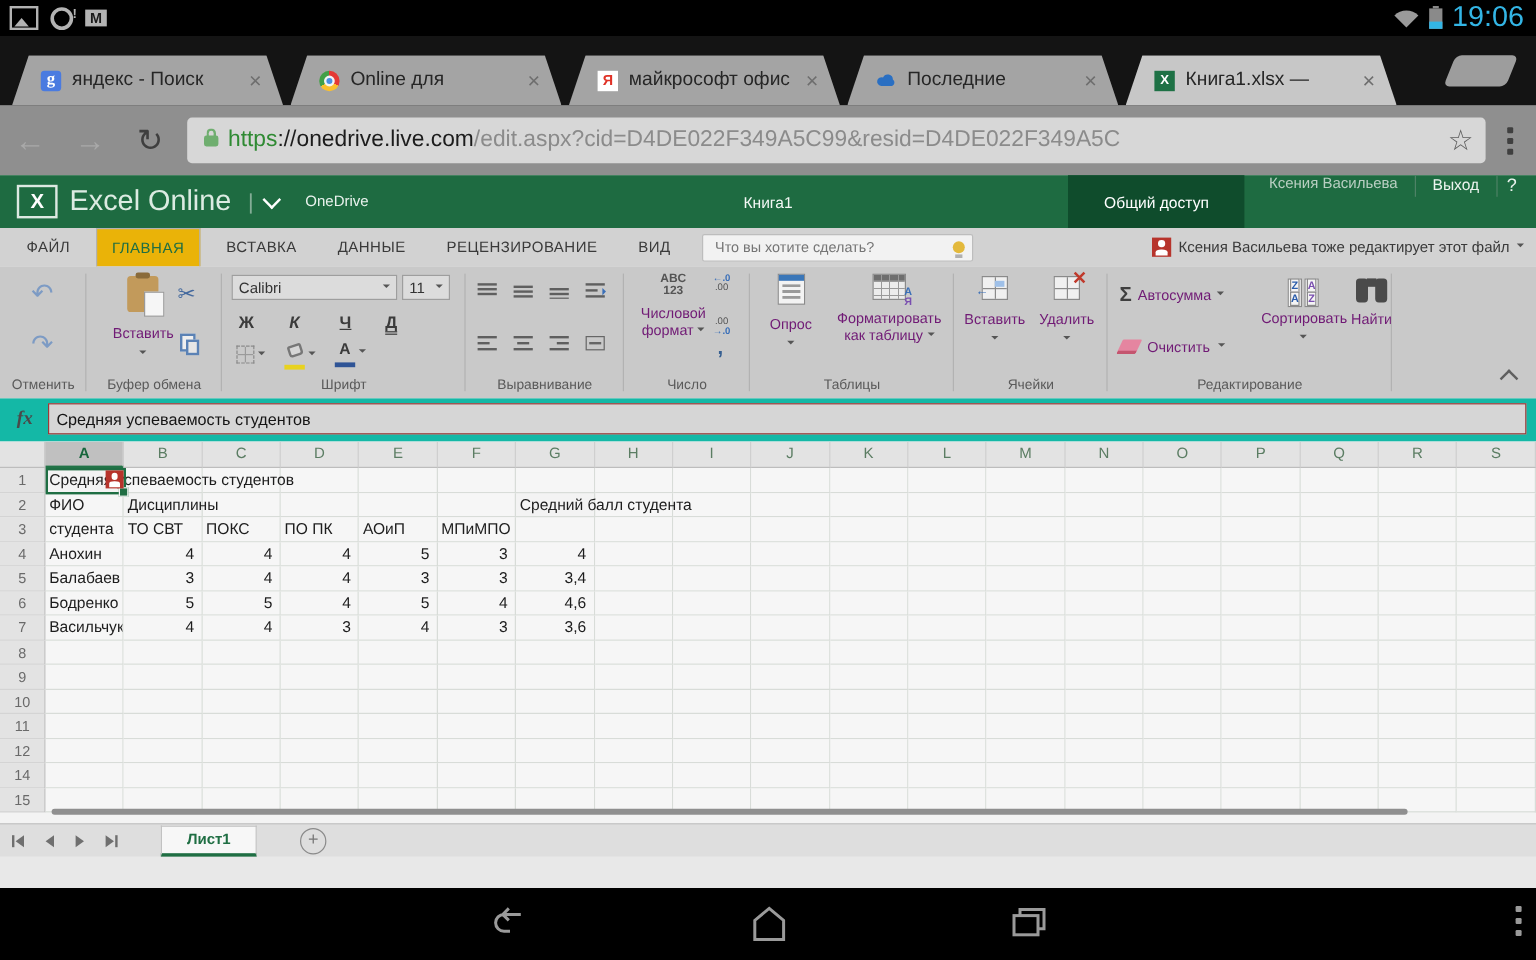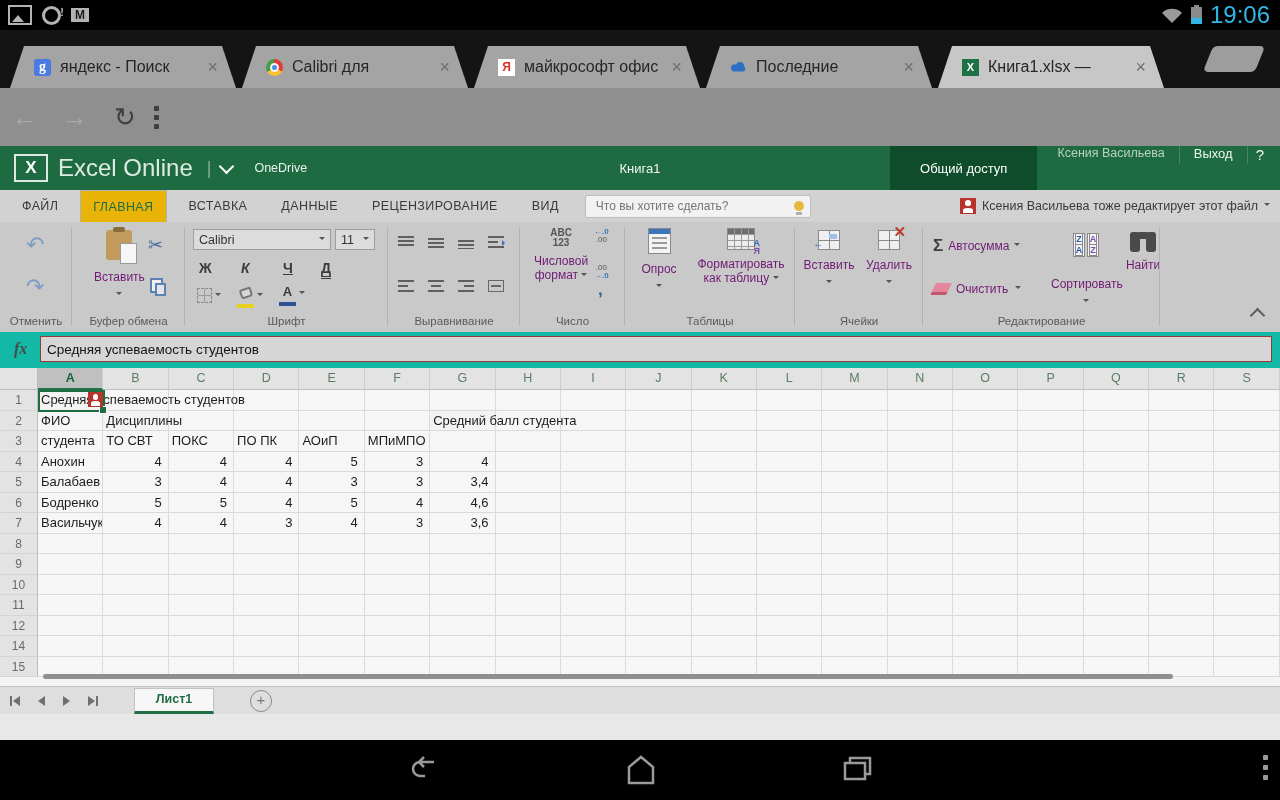--- a/index.html
+++ b/index.html
@@ -192,21 +192,21 @@
     <div class="tablist">
         <div class="btab">
           <span class="fav fav-google">g</span>
           <span class="btitle">яндекс - Поиск</span>
           <span class="bclose">×</span>
         </div>
         <div class="btab">
           <span class="fav fav-chrome">
             <i class="cin"></i>
           </span>
-          <span class="btitle">Calibri для</span>
+          <span class="btitle">Online для</span>
           <span class="bclose">×</span>
         </div>
         <div class="btab">
           <span class="fav fav-yandex">Я</span>
           <span class="btitle">майкрософт офис</span>
           <span class="bclose">×</span>
         </div>
         <div class="btab">
           <span class="fav fav-onedrive">
             <svg viewBox="0 0 26 16" width="18" height="12">
@@ -222,20 +222,25 @@
           <span class="bclose">×</span>
         </div>
       </div>
     <div class="newtab"></div>
   </div>
 
   <div class="toolbar">
     <span class="navbtn">←</span>
     <span class="navbtn">→</span>
     <span class="navbtn dark">↻</span>
+    <div class="urlbox">
+      <span class="lock"></span>
+      <span class="url"><span class="sch">https</span><span class="host">://onedrive.live.com</span><span class="path">/edit.aspx?cid=D4DE022F349A5C99&amp;resid=D4DE022F349A5C</span></span>
+      <span class="star">☆</span>
+    </div>
     <div class="dots">
         <i></i>
         <i></i>
         <i></i>
       </div>
   </div>
 
   <div class="xlhead">
     <span class="xl-logo">X</span>
     <span class="xl-name">Excel Online</span>
@@ -390,21 +395,21 @@
       <div class="abs" style="left:10px;top:60px;display:flex;align-items:center;gap:7px;">
         <span class="eraser"></span>
         <span class="rlbl">Очистить</span>
           <span class="dd"></span>
       </div>
       <div class="abs" style="left:128px;top:6px;text-align:center;width:70px;">
         <span class="sortic" style="display:inline-flex;">
             <span class="za"><span>Z</span><br><span>A</span></span>
             <span class="az"><span>A</span><br><span>Z</span></span>
           </span>
-        <div class="rlbl" style="margin-top:20px;">Сортировать</div>
+        <div class="rlbl" style="margin-top:2px;">Сортировать</div>
         <span class="dd"></span>
       </div>
       <div class="abs" style="left:200px;top:8px;text-align:center;width:40px;">
         <span class="binoc" style="display:inline-block;"><i></i></span>
         <div class="rlbl" style="margin-top:2px;">Найти</div>
       </div>
       <div class="glabel">Редактирование</div>
     </div>
 
     <span class="abs chev-up" style="left:1252px;top:88px;"></span>

